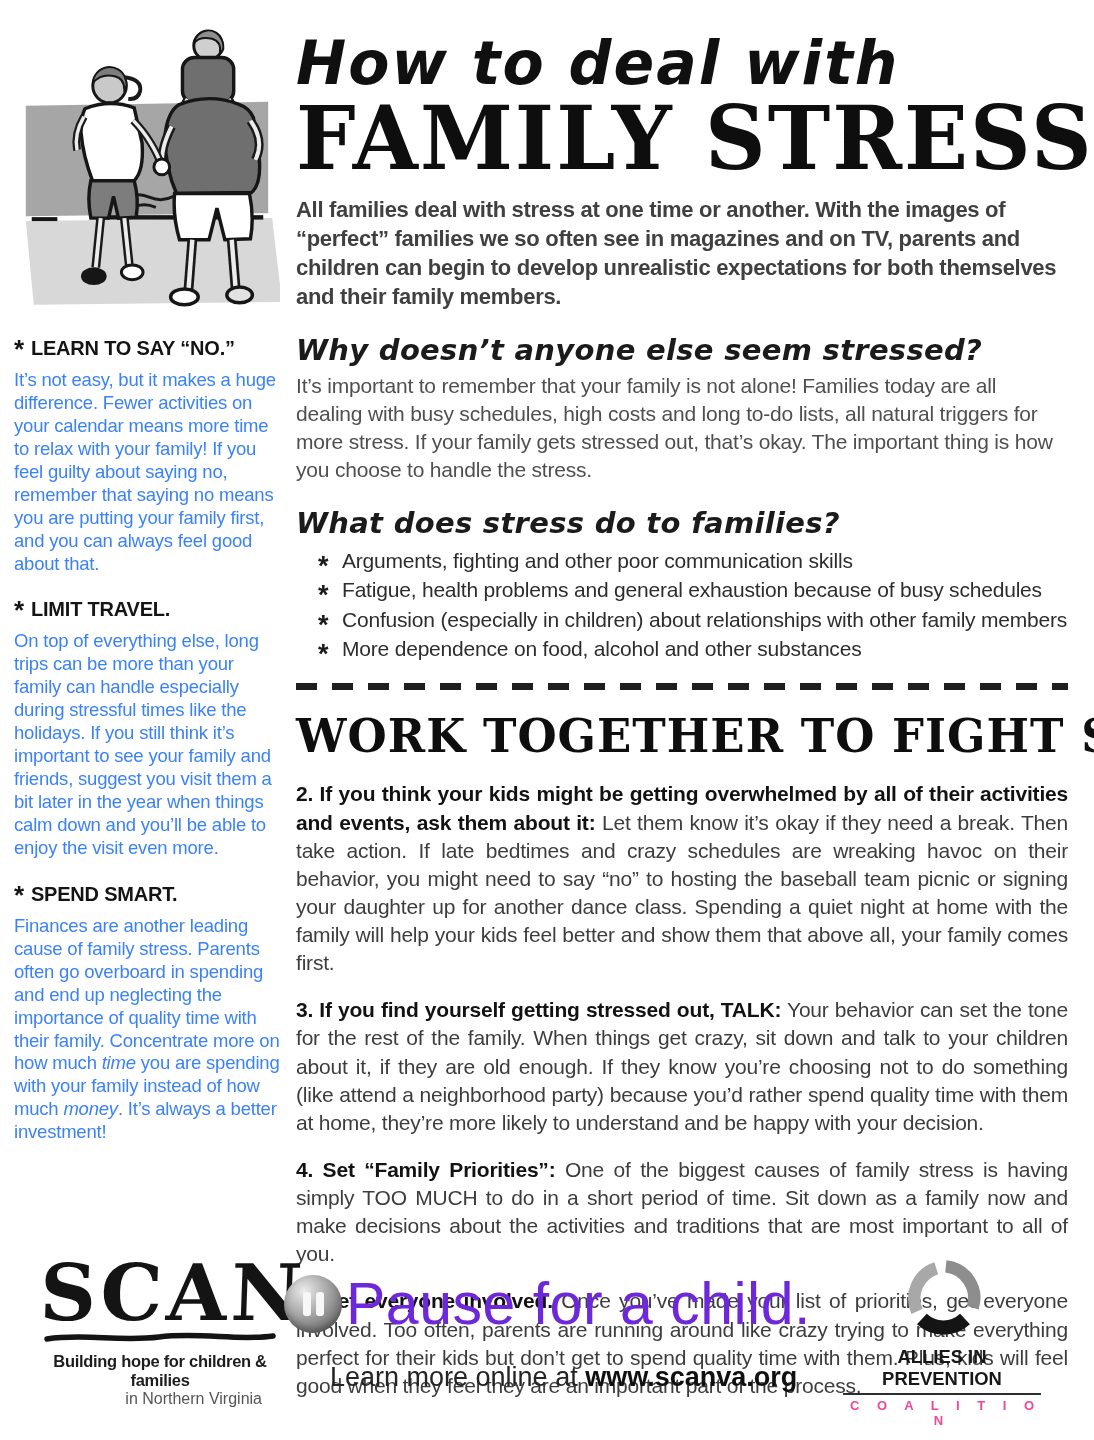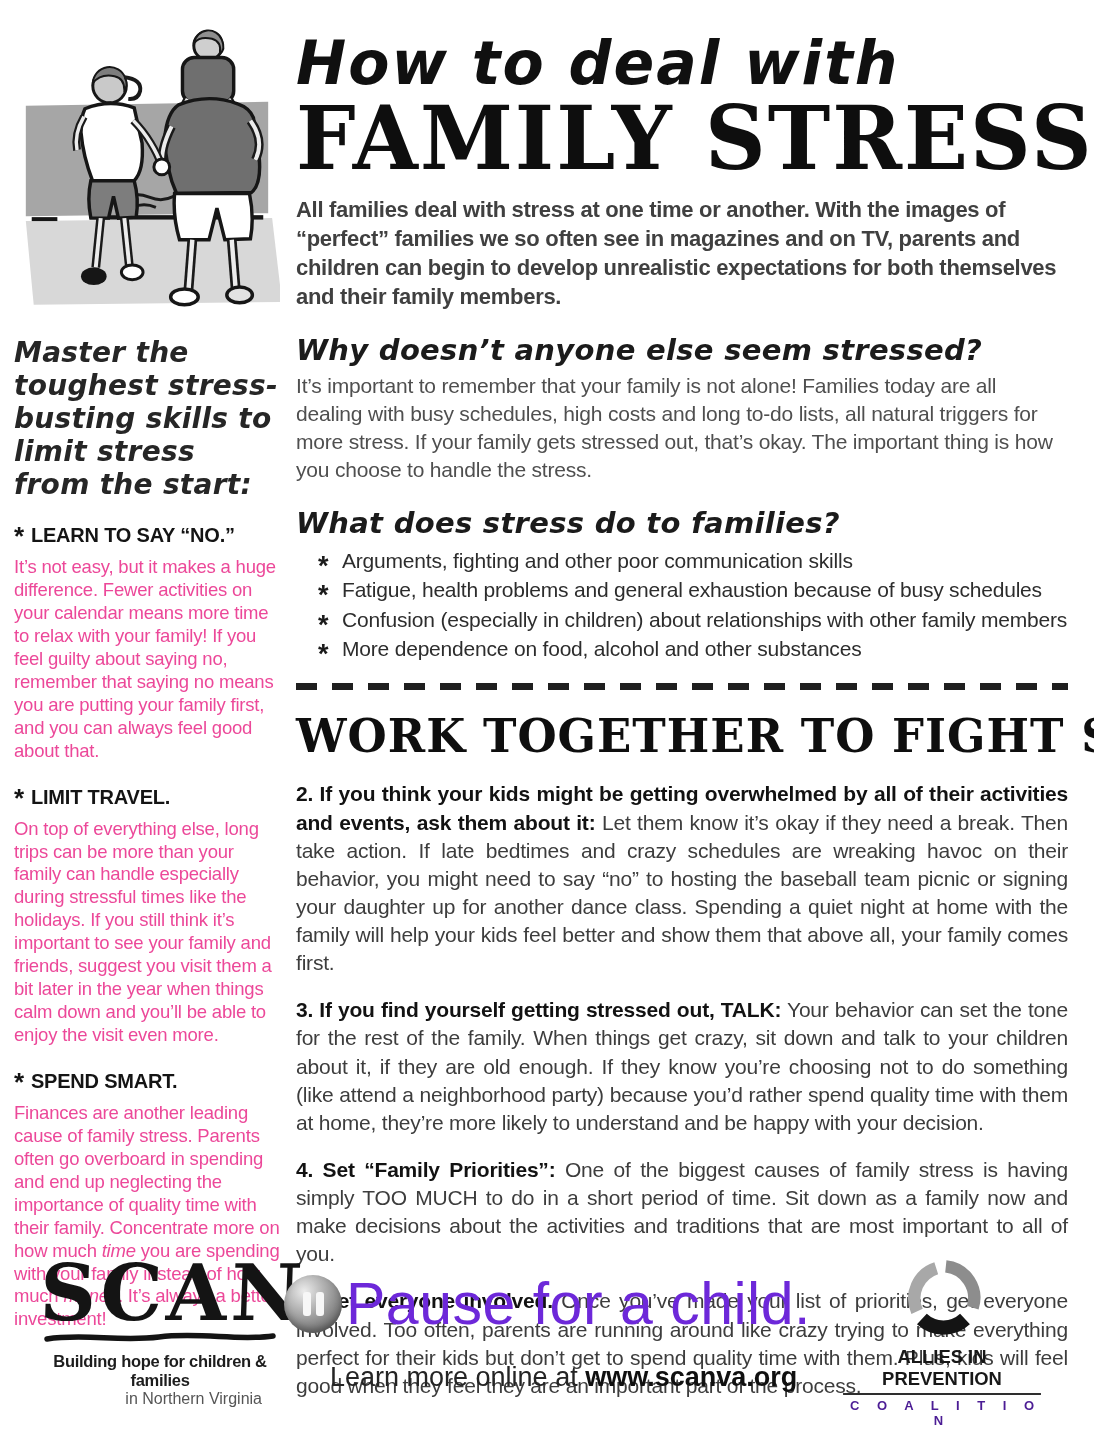--- a/index.html
+++ b/index.html
@@ -16,21 +16,21 @@
     font-style:italic; font-weight:700;
     font-size:28px; line-height:1.18; letter-spacing:0.3px;
     color:#262626;
   }
   .sidebar-item { margin-top:20px; }
   .sidebar-item-title {
     font-size:20px; font-weight:800; color:#141414; letter-spacing:-0.2px;
   }
   .sidebar-item-title::before { content:"* "; font-size:26px; font-weight:900; vertical-align:-3px; }
   .sidebar-item-body {
-    margin-top:4px; font-size:18.5px; line-height:1.24; color:#ec4899; letter-spacing:-0.2px;
+    margin-top:4px; font-size:18.5px; line-height:1.24; color:#3b82f6; letter-spacing:-0.2px;
   }
   .sidebar-item-body i { font-style:italic; }
 
   
   .right-col { position:absolute; left:296px; top:16px; width:772px; }
   .title-script {
     font-family:"DejaVu Sans", sans-serif;
     font-style:italic; font-weight:700;
     font-size:60px; color:#101010; letter-spacing:2px; line-height:1.05;margin-top:16px;
   }
@@ -104,21 +104,21 @@
   .learn-block { position:absolute; left:330px; top:110px; font-size:27px; color:#242424; white-space:nowrap; }
   .learn-block b { font-weight:800; color:#101010; }
 
   .allies-block { position:absolute; left:840px; top:0; width:204px; text-align:center; }
   .allies-ring { display:block; margin:0 auto; }
   .allies-title {
     margin-top:2px; font-size:19px; font-weight:800; color:#181818;
     letter-spacing:0; transform:scaleX(0.97); transform-origin:center;
     border-bottom:2px solid #2e2e2e; padding-bottom:3px;
   }
-  .allies-sub { margin-top:3px; font-size:13px; font-weight:600; letter-spacing:7px; color:#4c1d95; text-indent:7px; }
+  .allies-sub { margin-top:3px; font-size:13px; font-weight:600; letter-spacing:7px; color:#ec4899; text-indent:7px; }
   .allies-note { margin-top:10px; font-size:12.5px; font-weight:700; color:#1f1f1f; transform:scaleX(0.96); }
 
   svg .ink { stroke:#1a1a1a; fill:none; }
 </style>
 </head>
 <body>
 
 <div class="page">
 
   <div class="left-col">
@@ -178,21 +178,20 @@
 
       <path class="ink" d="M88,211 l-5,50" stroke-width="9"></path>
       <path d="M88,211 l-5,50" stroke="#ececec" stroke-width="4" fill="none"></path>
       <path class="ink" d="M112,211 l5,48" stroke-width="9"></path>
       <path d="M112,211 l5,48" stroke="#ececec" stroke-width="4" fill="none"></path>
 
       <ellipse cx="81" cy="270" rx="13" ry="9" fill="#161616"></ellipse>
       <ellipse cx="120" cy="266" rx="11" ry="7.5" fill="#ffffff" stroke="#161616" stroke-width="3"></ellipse>
     </svg>
 
-    <div class="sidebar-heading">Master the toughest stress-busting skills to limit stress from the start:</div>
 
     <div class="sidebar-item">
       <div class="sidebar-item-title">LEARN TO SAY “NO.”</div>
       <div class="sidebar-item-body">It’s not easy, but it makes a huge difference. Fewer activities on your calendar means more time to relax with your family! If you feel guilty about saying no, remember that saying no means you are putting your family first, and you can always feel good about that.</div>
     </div>
 
     <div class="sidebar-item">
       <div class="sidebar-item-title">LIMIT TRAVEL.</div>
       <div class="sidebar-item-body">On top of everything else, long trips can be more than your family can handle especially during stressful times like the holidays. If you still think it’s important to see your family and friends, suggest you visit them a bit later in the year when things calm down and you’ll be able to enjoy the visit even more.</div>
     </div>

